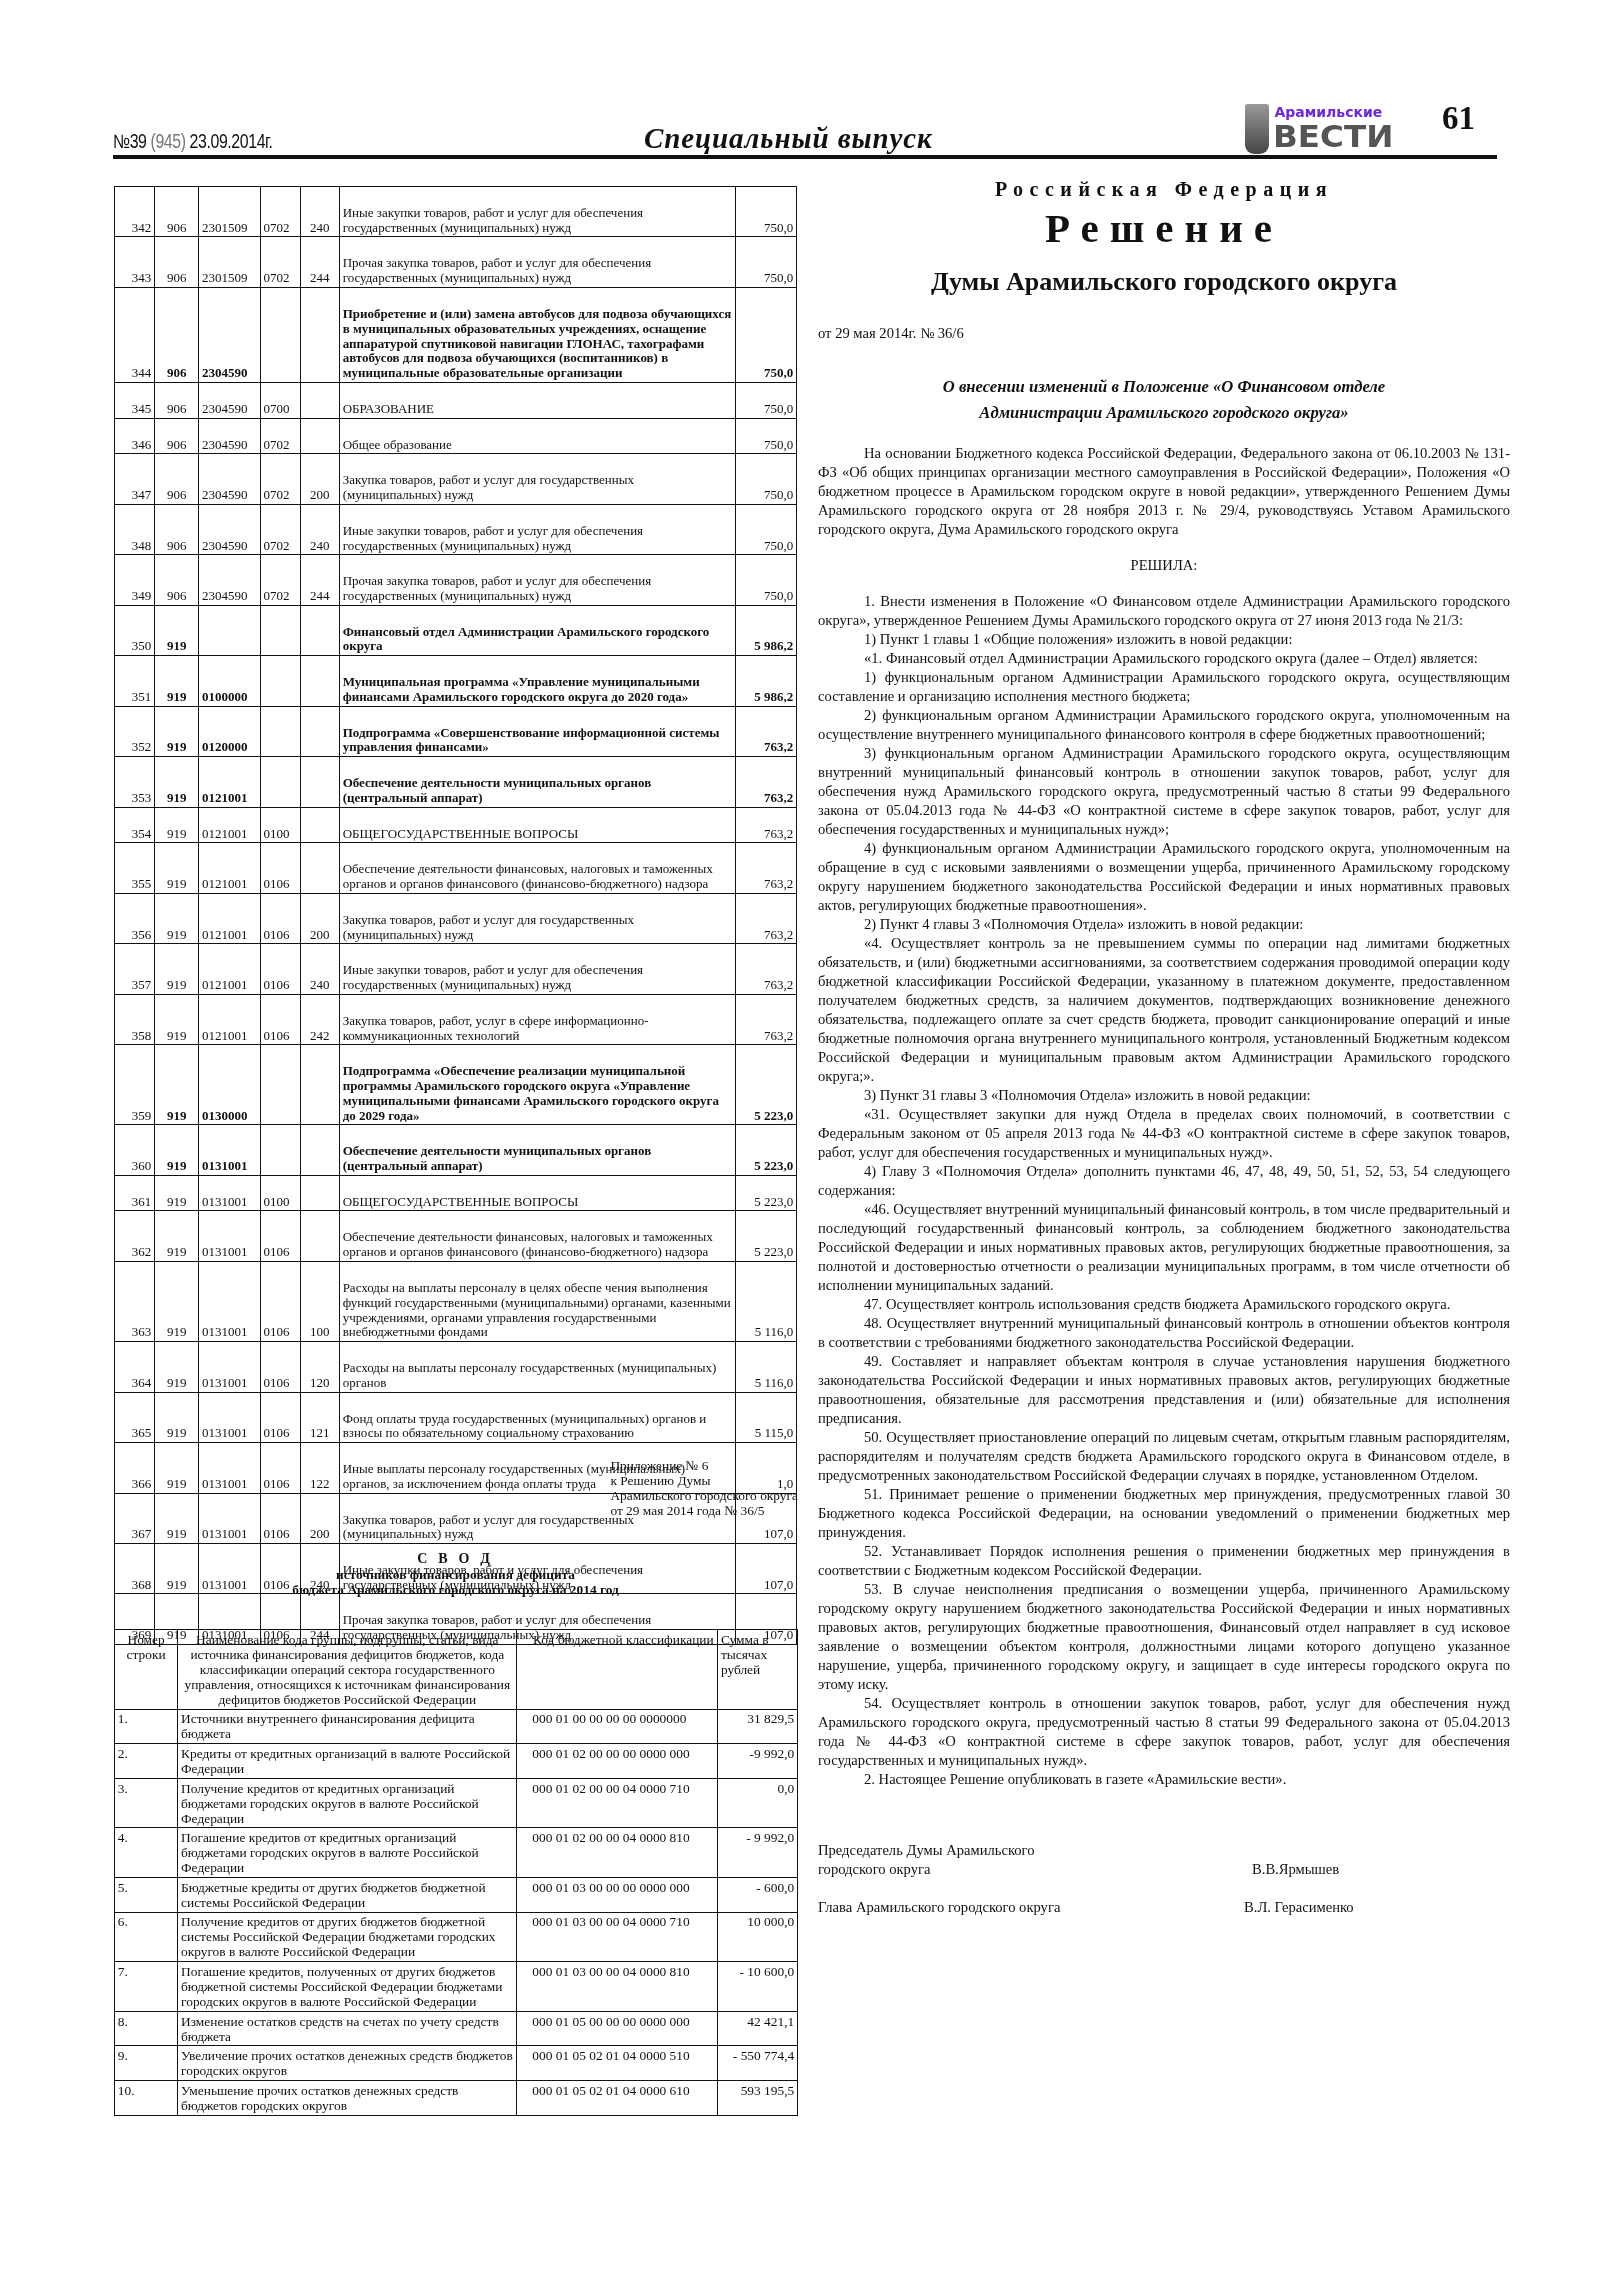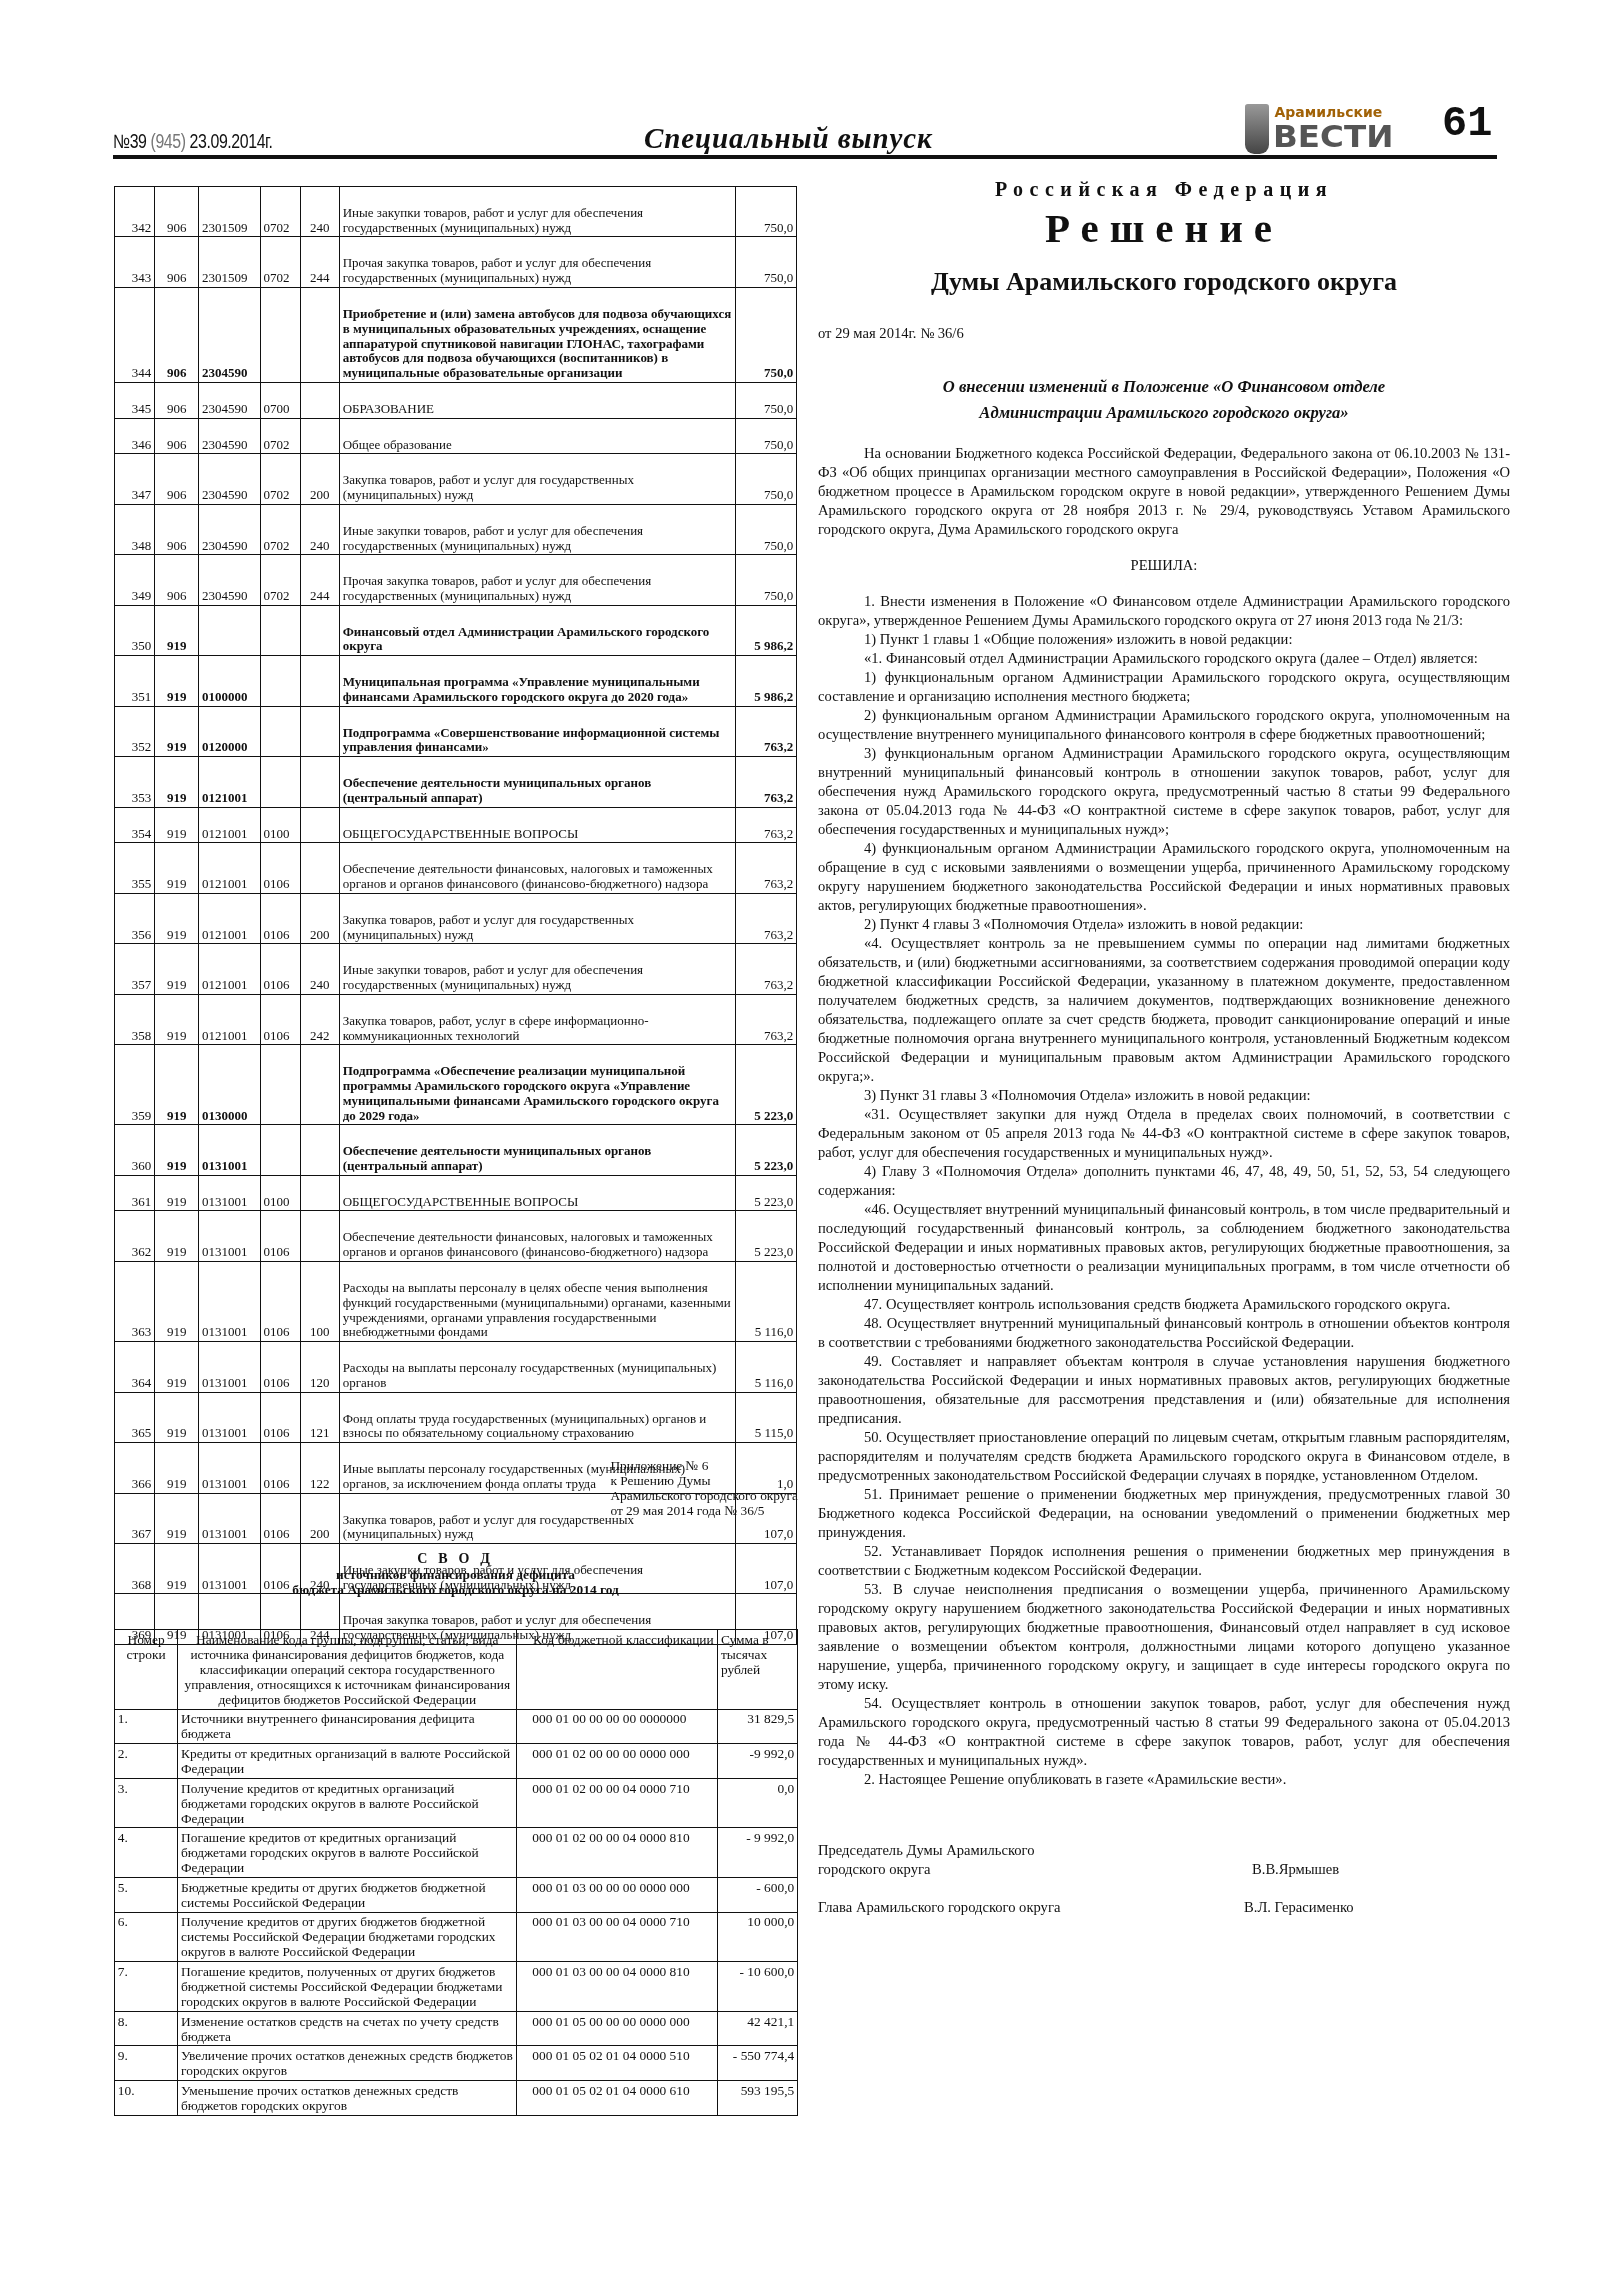--- a/index.html
+++ b/index.html
@@ -5,23 +5,23 @@
   html, body { margin: 0; padding: 0; background: #ffffff; }
   body { width: 1619px; height: 2290px; position: relative; overflow: hidden; color: #111; font-family: "Liberation Serif", serif; }
 
   
   .header { position: absolute; left: 113px; top: 111px; width: 1384px; height: 44px; }
   .issue { position: absolute; left: 0; top: 18.5px; font-family: "Liberation Sans", sans-serif; font-size: 19.4px; letter-spacing: -0.5px; transform: scaleX(0.82); transform-origin: left; }
   .issue .num { color: #777; }
   .special { position: absolute; left: 531px; top: 11px; font-family: "Liberation Serif", serif; font-style: italic; font-weight: bold; font-size: 29px; letter-spacing: 0.9px; }
   .logo { position: absolute; left: 1132px; top: -7.4px; width: 138px; height: 55px; }
   .logo .emblem { position: absolute; left: 0; top: 0; width: 24px; height: 50px; background: linear-gradient(#999,#444); border-radius: 2.8px 2.8px 9.2px 9.2px; }
-  .logo .small { position: absolute; left: 29.5px; top: 0; font-family: "DejaVu Sans", sans-serif; font-size: 14px; font-weight: bold; color: #a16207; }
+  .logo .small { position: absolute; left: 29.5px; top: 0; font-family: "DejaVu Sans", sans-serif; font-size: 14px; font-weight: bold; color: #6d28d9; }
   .logo .big { position: absolute; left: 28px; top: 14.8px; font-family: "DejaVu Sans", sans-serif; font-size: 31px; font-weight: bold; color: #555; letter-spacing: 0px; transform: scaleX(1.05); transform-origin: left; }
-  .page-num { position: absolute; left: 1329px; top: -11px; font-family: Liberation Mono, monospace; font-size: 42px; font-weight: bold; text-align: center; }
+  .page-num { position: absolute; left: 1329px; top: -11px; font-family: Liberation Serif, serif; font-size: 33px; font-weight: bold; text-align: center; }
   .header-rule { position: absolute; left: 113px; top: 155px; width: 1384px; height: 3.7px; background: #111; }
 
   
   table { border-collapse: collapse; }
   .budget { position: absolute; left: 114px; top: 186px; width: 683px; font-size: 13px; line-height: 14.8px; }
   .budget td { border: 1.8px solid #111; padding: 0 2.8px 0.9px 2.8px; vertical-align: bottom; }
   .budget td.c-n { width: 33px; text-align: right; }
   .budget td.c-g { width: 37px; text-align: center; }
   .budget td.c-s { width: 54px; }
   .budget td.c-r { width: 33px; }

